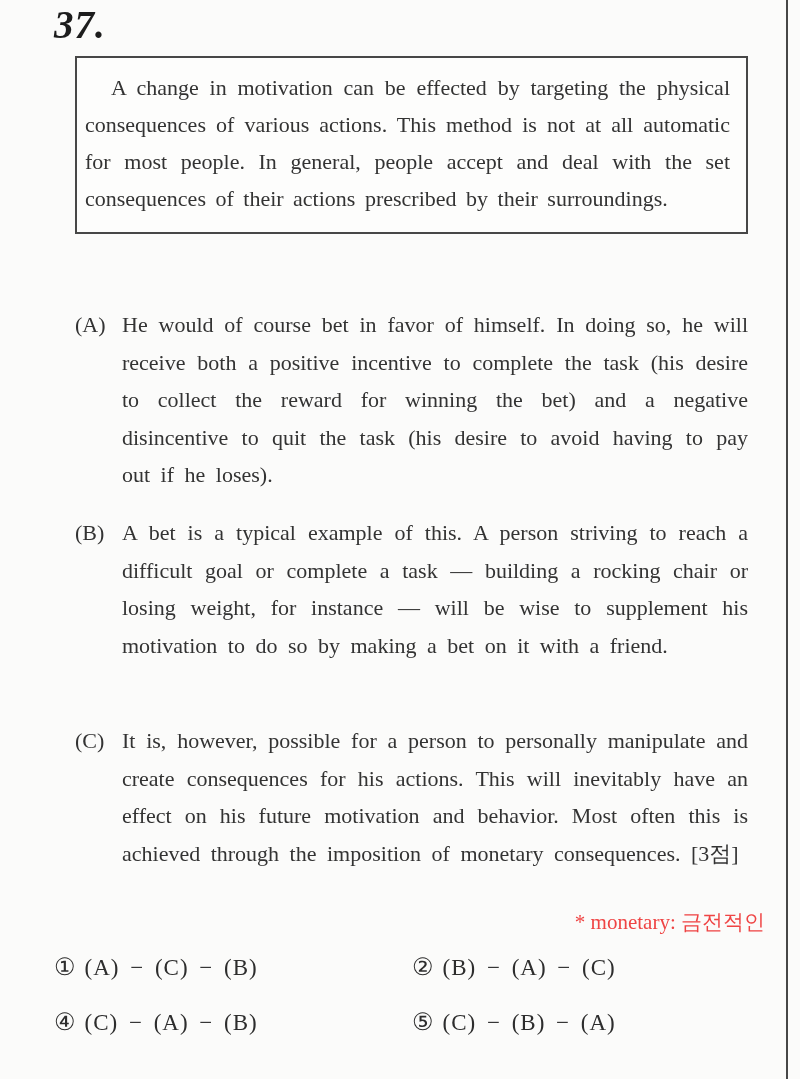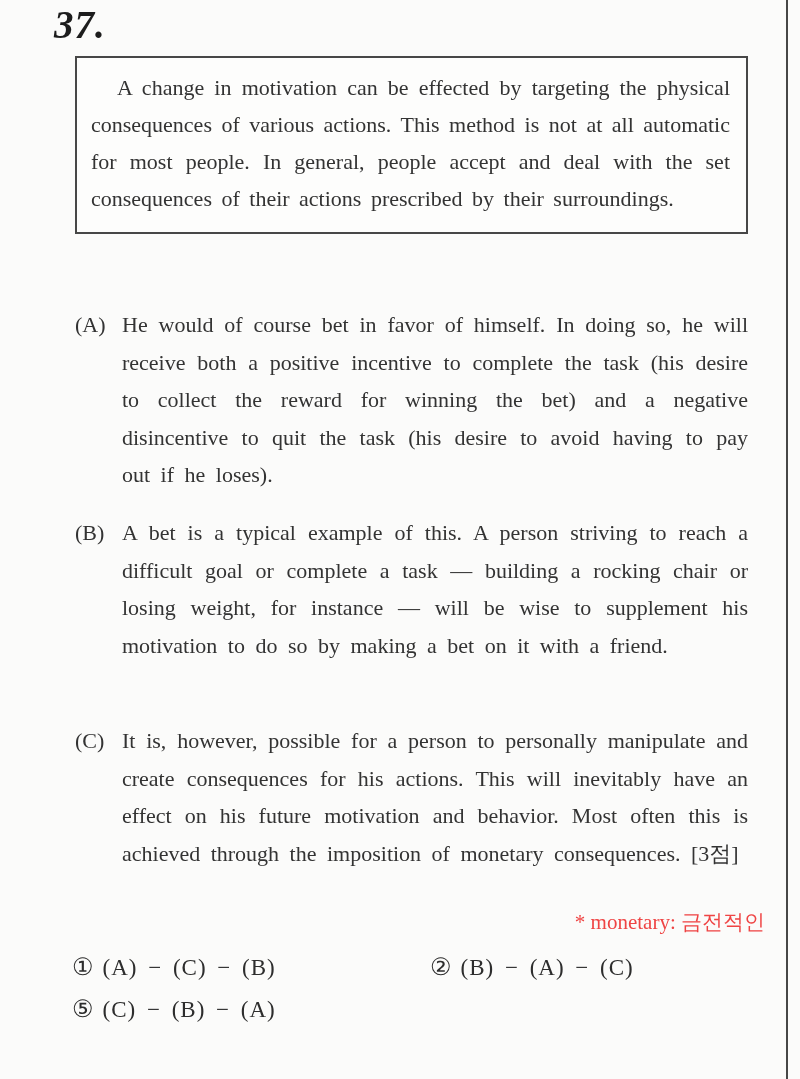--- a/index.html
+++ b/index.html
@@ -17,21 +17,21 @@
     font-size: 39px; font-style: italic; font-weight: 700;
     letter-spacing: 1px;
     color: #1d1d1d;
   }
 
   .stimulus-box {
     position: absolute; left: 75px; top: 56px;
     width: 673px; box-sizing: border-box;
     border: 2px solid #474747;
     background: #fdfdfc;
-    padding: 11px 16px 15px 14px;
+    padding: 11px 16px 15px 8px;
   }
   .stimulus-text {
     font-size: 22px; line-height: 37px;
     text-align: justify;
     text-indent: 26px;
     word-spacing: 4px;
     color: #333;
   }
 
   .para {
@@ -53,25 +53,25 @@
 
   .footnote {
     position: absolute; left: 75px; top: 908px;
     width: 690px;
     text-align: right;
     font-size: 21px;
     color: #ef4444;
   }
 
   .options {
-    position: absolute; left: 72px; top: 951px;
+    position: absolute; left: 54px; top: 951px;
     width: 706px;
     display: grid;
     grid-template-columns: 358px 1fr;
-    row-gap: 9px;
+    row-gap: 22px;
     font-size: 23px; line-height: 33px;
     color: #2d2d2d;
   }
   .option { white-space: nowrap; cursor: pointer; }
   .option .marker { font-size: 24px; margin-right: 9px; }
   .option .opt-text { letter-spacing: 1px; word-spacing: 4px; }
 
   .column-rule {
     position: absolute; left: 786px; top: 0;
     width: 2px; height: 1079px;
@@ -105,17 +105,20 @@
 <div class="footnote">* monetary: 금전적인</div>
 
 <div class="options">
   <div class="option">
     <span class="marker">①</span><span class="opt-text">(A) − (C) − (B)</span>
   </div>
   <div class="option">
     <span class="marker">②</span><span class="opt-text">(B) − (A) − (C)</span>
   </div>
   <div class="option">
+    <span class="marker">④</span><span class="opt-text">(C) − (A) − (B)</span>
+  </div>
+  <div class="option">
     <span class="marker">⑤</span><span class="opt-text">(C) − (B) − (A)</span>
   </div>
 </div>
 
 <div class="column-rule"></div>
 
 </body></html>

